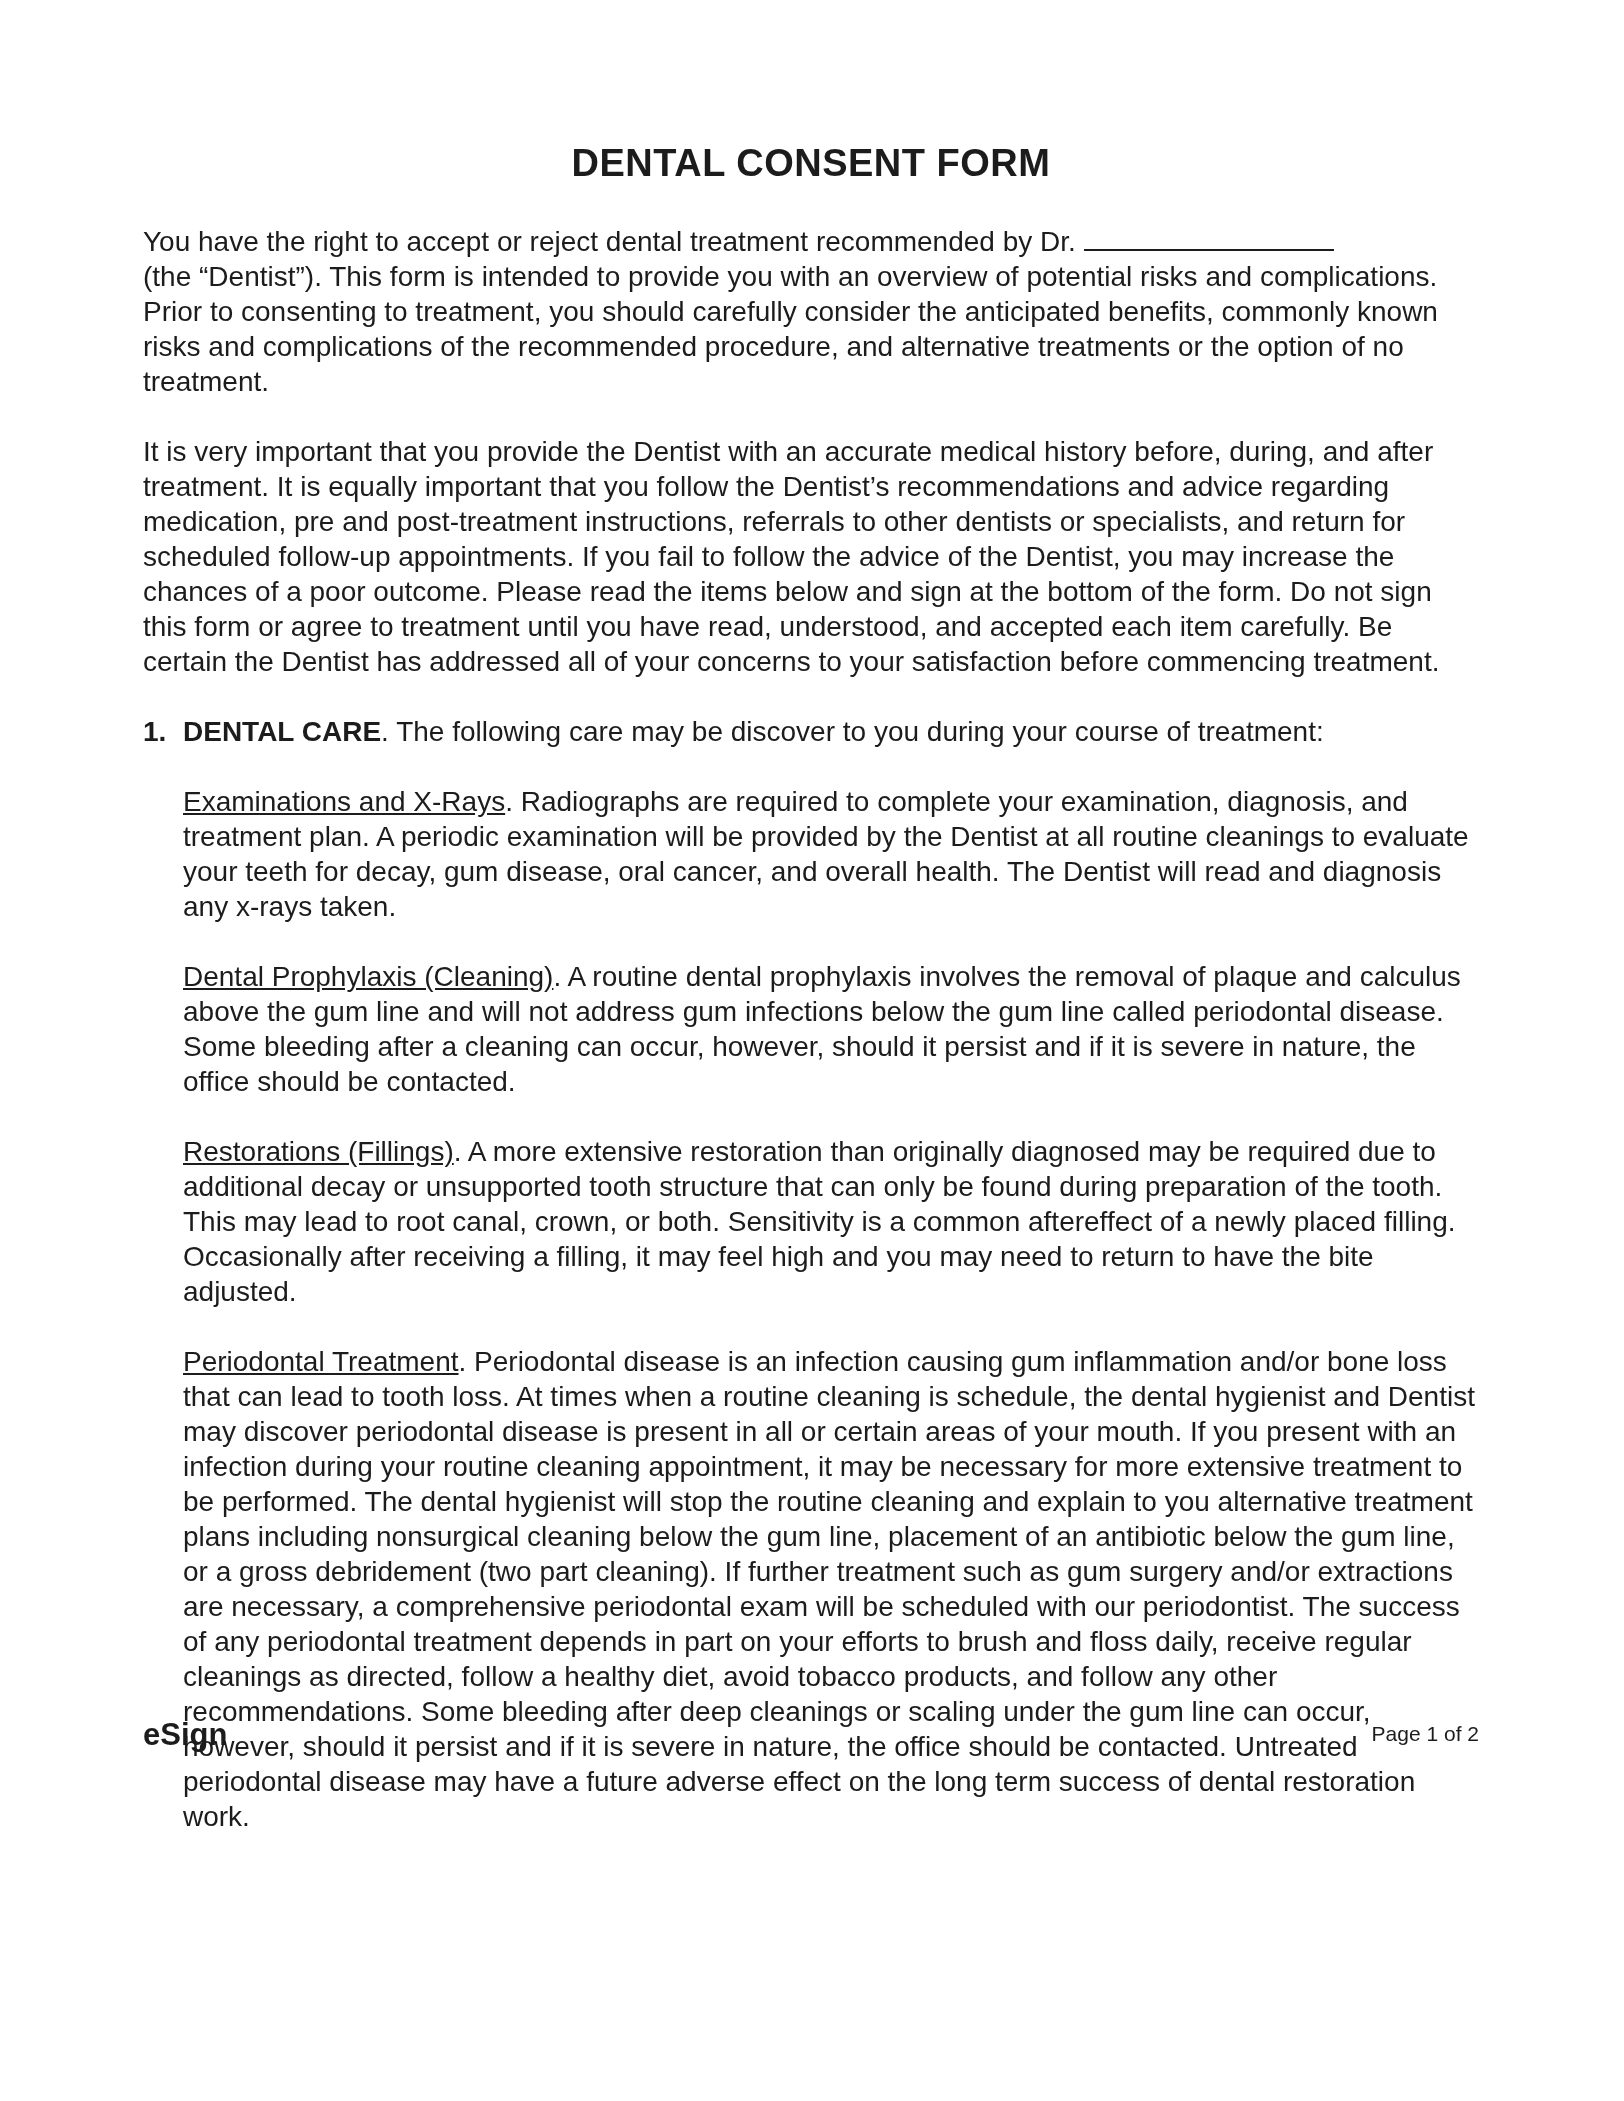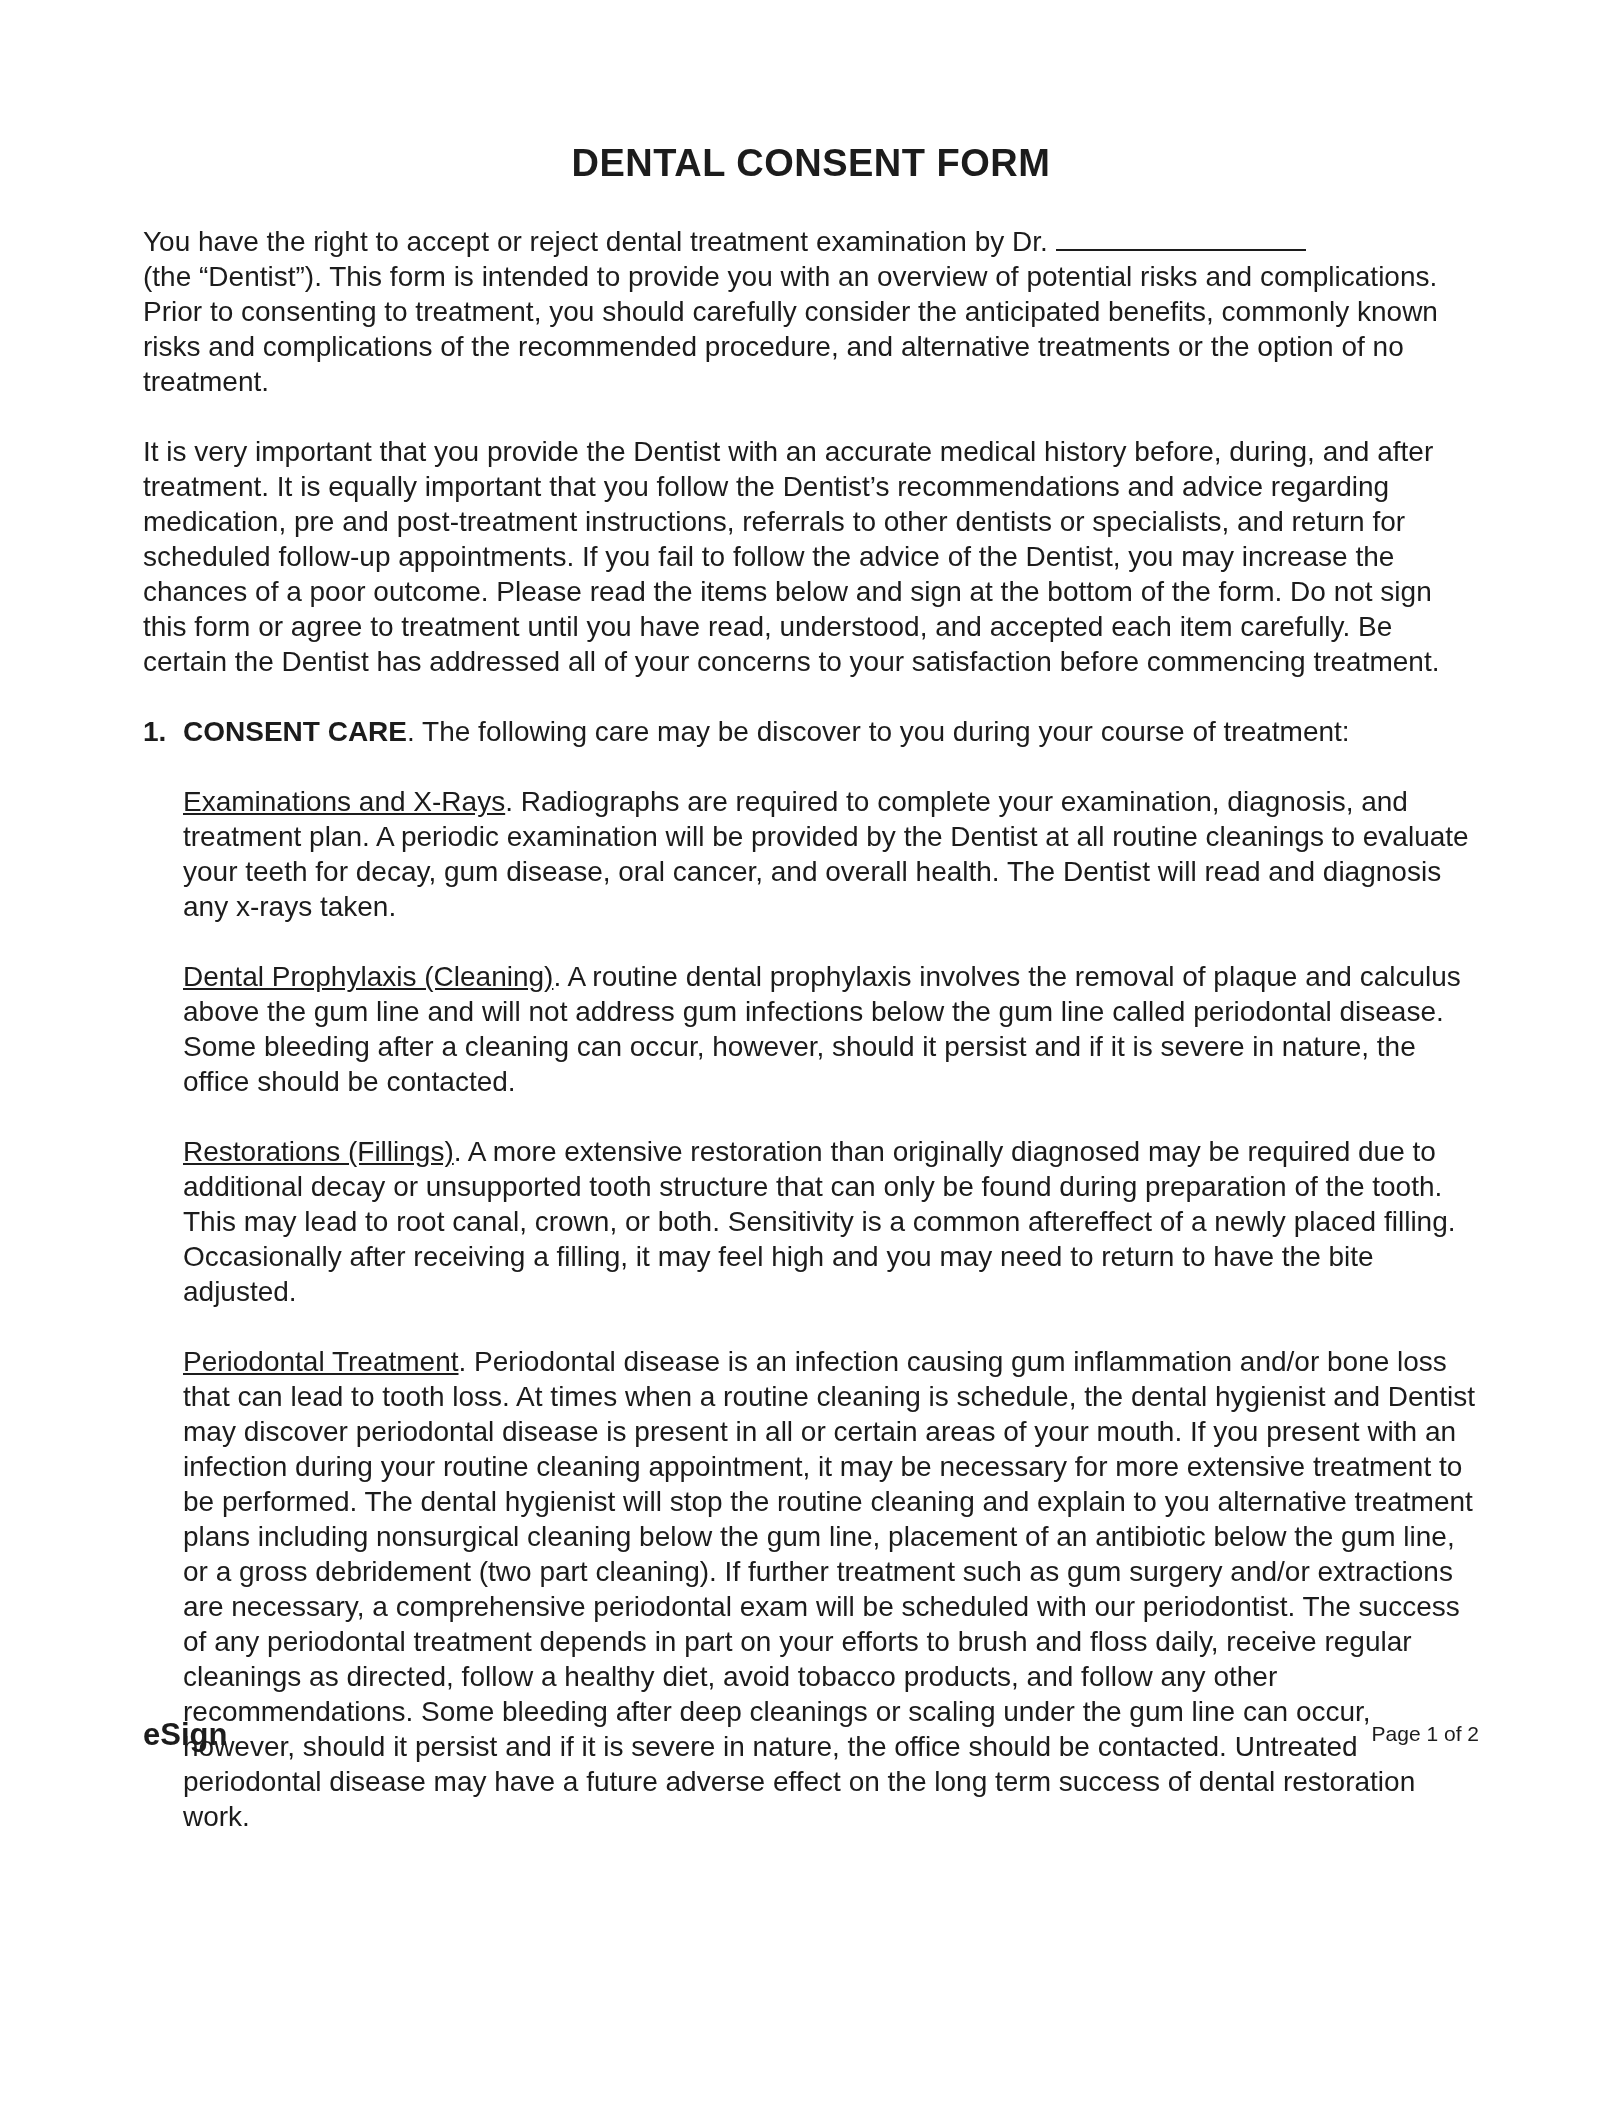--- a/index.html
+++ b/index.html
@@ -51,28 +51,28 @@
   .brand { font-weight: 700; font-size: 31px; line-height: 34px; }
   .pagenum { font-size: 21px; line-height: 32px; }
 </style>
 </head>
 <body>
 
 <div class="page">
 
   <h1 class="title">DENTAL CONSENT FORM</h1>
 
-  <p class="para"><span>You have the right to accept or reject dental treatment examination by Dr.</span>
+  <p class="para"><span>You have the right to accept or reject dental treatment recommended by Dr.</span>
     <span class="blank"></span><br><span>(the “Dentist”). This form is intended to provide you with an overview of potential risks and complications. Prior to consenting to treatment, you should carefully consider the anticipated benefits, commonly known risks and complications of the recommended procedure, and alternative treatments or the option of no treatment.</span></p>
 
   <p class="para">It is very important that you provide the Dentist with an accurate medical history before, during, and after treatment. It is equally important that you follow the Dentist’s recommendations and advice regarding medication, pre and post-treatment instructions, referrals to other dentists or specialists, and return for scheduled follow-up appointments. If you fail to follow the advice of the Dentist, you may increase the chances of a poor outcome. Please read the items below and sign at the bottom of the form. Do not sign this form or agree to treatment until you have read, understood, and accepted each item carefully. Be certain the Dentist has addressed all of your concerns to your satisfaction before commencing treatment.</p>
 
   <div class="numbered">
     <span class="num">1.</span>
-    <p><span class="bold">CONSENT CARE</span><span>. The following care may be discover to you during your course of treatment:</span></p>
+    <p><span class="bold">DENTAL CARE</span><span>. The following care may be discover to you during your course of treatment:</span></p>
   </div>
 
   <p class="para indent"><span class="u">Examinations and X-Rays</span><span>. Radiographs are required to complete your examination, diagnosis, and treatment plan. A periodic examination will be provided by the Dentist at all routine cleanings to evaluate your teeth for decay, gum disease, oral cancer, and overall health. The Dentist will read and diagnosis any x-rays taken.</span></p>
 
   <p class="para indent"><span class="u">Dental Prophylaxis (Cleaning)</span><span>. A routine dental prophylaxis involves the removal of plaque and calculus above the gum line and will not address gum infections below the gum line called periodontal disease. Some bleeding after a cleaning can occur, however, should it persist and if it is severe in nature, the office should be contacted.</span></p>
 
   <p class="para indent"><span class="u">Restorations (Fillings)</span><span>. A more extensive restoration than originally diagnosed may be required due to additional decay or unsupported tooth structure that can only be found during preparation of the tooth. This may lead to root canal, crown, or both. Sensitivity is a common aftereffect of a newly placed filling. Occasionally after receiving a filling, it may feel high and you may need to return to have the bite adjusted.</span></p>
 
   <p class="para indent"><span class="u">Periodontal Treatment</span><span>. Periodontal disease is an infection causing gum inflammation and/or bone loss that can lead to tooth loss. At times when a routine cleaning is schedule, the dental hygienist and Dentist may discover periodontal disease is present in all or certain areas of your mouth. If you present with an infection during your routine cleaning appointment, it may be necessary for more extensive treatment to be performed. The dental hygienist will stop the routine cleaning and explain to you alternative treatment plans including nonsurgical cleaning below the gum line, placement of an antibiotic below the gum line, or a gross debridement (two part cleaning). If further treatment such as gum surgery and/or extractions are necessary, a comprehensive periodontal exam will be scheduled with our periodontist. The success of any periodontal treatment depends in part on your efforts to brush and floss daily, receive regular cleanings as directed, follow a healthy diet, avoid tobacco products, and follow any other recommendations. Some bleeding after deep cleanings or scaling under the gum line can occur, however, should it persist and if it is severe in nature, the office should be contacted. Untreated periodontal disease may have a future adverse effect on the long term success of dental restoration work.</span></p>
 

